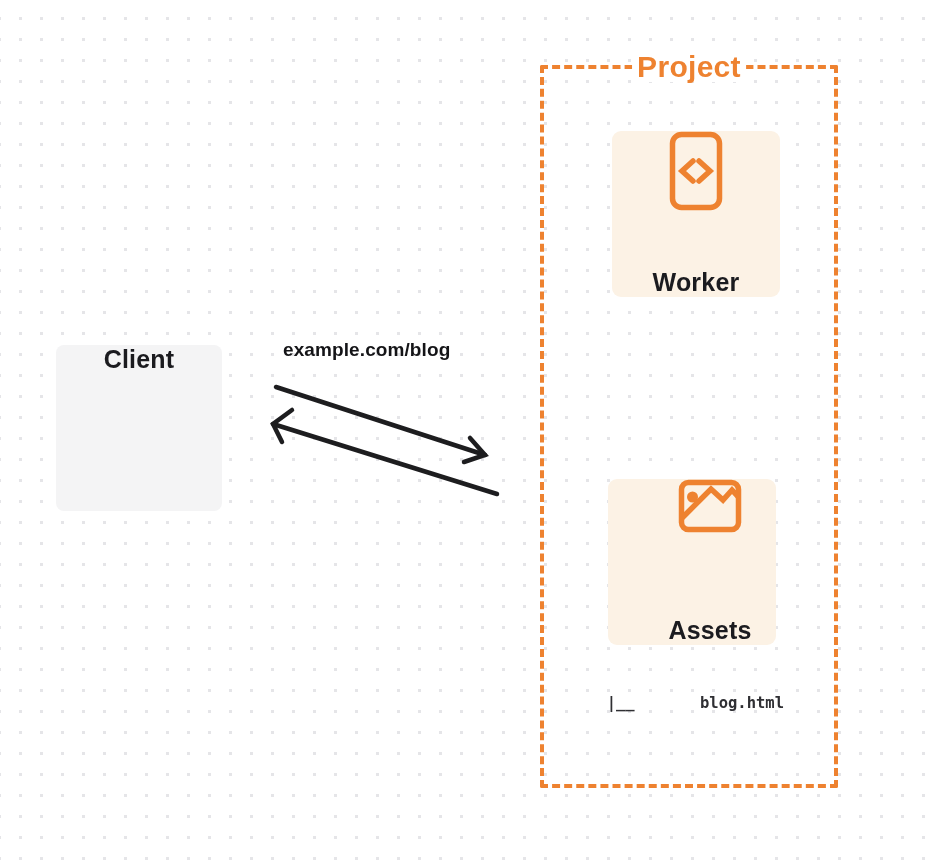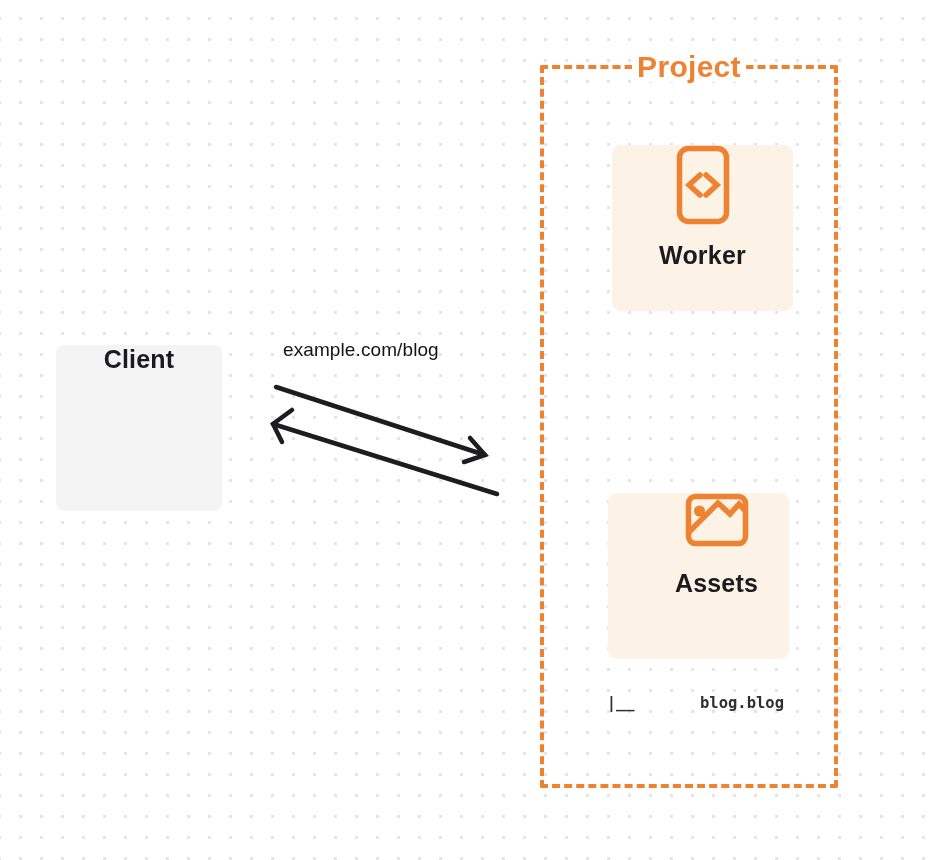--- a/index.html
+++ b/index.html
@@ -31,21 +31,21 @@
     font-weight: bold;
     letter-spacing: 0.2px;
     color: #1b1b1f;
   }
 
   
   .request-label {
     position: absolute;
     left: 283px; top: 339px;
     font-size: 19px;
-    font-weight: normal;
+    font-weight: bold;
     color: #141417;
     letter-spacing: 0.1px;
     white-space: nowrap;
   }
 
   
   .arrows-svg {
     position: absolute;
     left: 255px; top: 365px;
     width: 260px; height: 145px;
@@ -70,28 +70,27 @@
     line-height: 30px;
     font-weight: bold;
     color: #ee8230;
     letter-spacing: 0.3px;
     white-space: nowrap;
   }
 
   
   .card {
     position: absolute;
-    width: 181px; height: 166px;
+    width: 168px; height: 166px;
     background: #fcf2e5;
     border-radius: 9px;
     display: flex;
     flex-direction: column;
     align-items: center;
-    justify-content: flex-start;
-    margin-top: 14px;
+    justify-content: space-between;
   }
   .card.worker { left: 68px; top: 62px; }
   .card.assets { left: 64px; top: 410px; padding-left: 36px; }
   .card .icon-wrap { display: block; line-height: 0; }
   .card.worker .card-label { margin-top: 16px; }
   .card.assets .card-label { margin-top: 22px; }
   .card-label {
     font-size: 25px;
     font-weight: bold;
     color: #1b1b1f;
@@ -156,18 +155,18 @@
           </defs>
           <rect x="3.5" y="3.5" width="57" height="47" rx="7" stroke="#ee8230" stroke-width="5.5"></rect>
           <circle cx="14.5" cy="18" r="5.5" fill="#ee8230"></circle>
           <path d="M 1 42 L 33 10 L 45 21 L 54 11 L 64 22" stroke="#ee8230" stroke-width="5.5" fill="none" stroke-linejoin="miter" clip-path="url(#imgclip)"></path>
         </svg>
       </span>
       <div class="card-label">Assets</div>
     </div>
 
     <div class="file-tree">
-      <div>  |__       blog.blog</div>
+      <div>  |__       blog.html</div>
       
     </div>
   </div>
 
 </div>
 
 </body></html>

